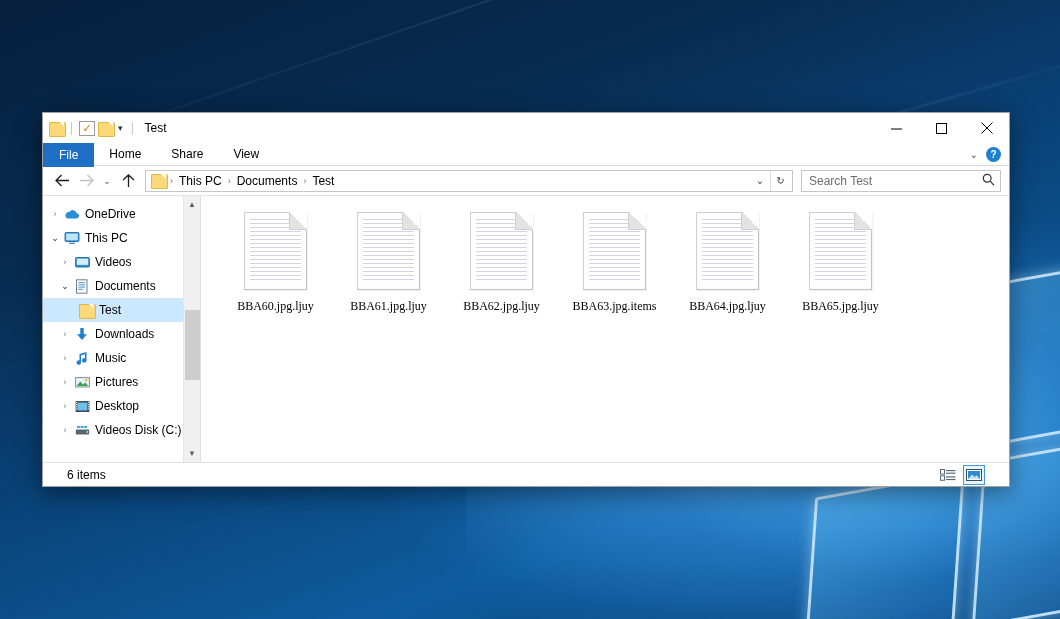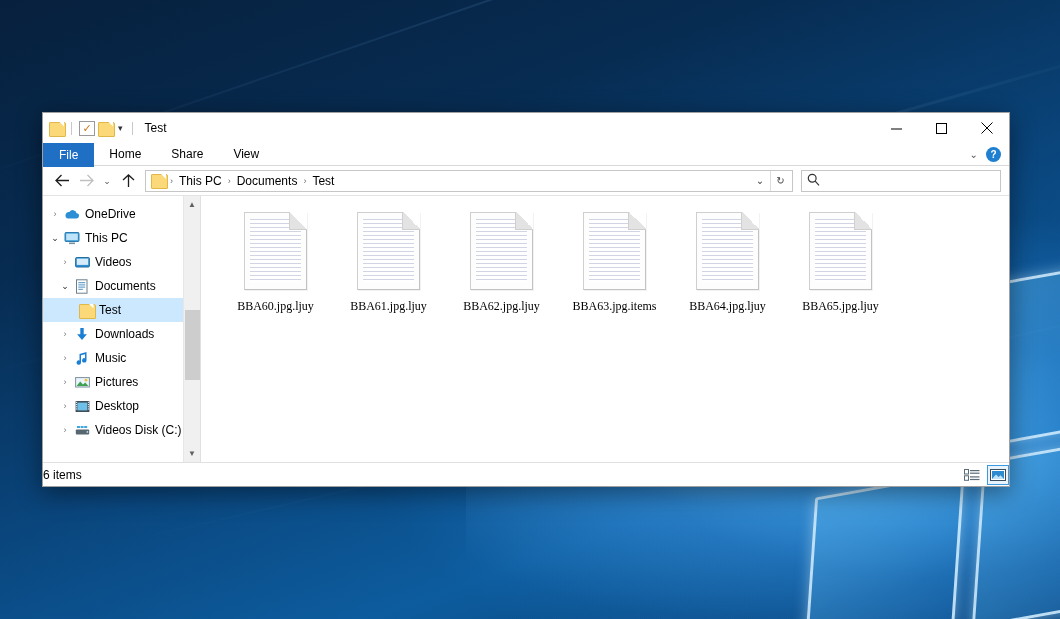--- a/index.html
+++ b/index.html
@@ -297,21 +297,21 @@
     text-align: center; line-height: 14px;
     white-space: nowrap;
   }
 
   
   #statusbar {
     height: 24px; flex: 0 0 24px;
     border-top: 1px solid #e0e0e0;
     background: #ffffff;
     display: flex; align-items: center;
-    padding: 0 0;
+    padding: 0 24px;
     font-size: 12px; color: #000;
   }
   #status-views { margin-left: auto; display: flex; align-items: center; gap: 4px; }
   .viewbtn {
     width: 22px; height: 20px;
     display: flex; align-items: center; justify-content: center;
   }
   .viewbtn.active { border: 1px solid #3d9ae0; background: #e8f4fd; }
 </style>
 </head>
@@ -399,20 +399,21 @@
         <span class="crumb-sep">›</span>
         <span class="crumb">Documents</span>
         <span class="crumb-sep">›</span>
         <span class="crumb">Test</span>
         <span id="crumb-spacer"></span>
         <span class="addr-btn">⌄</span>
         <span class="addr-btn" id="addr-refresh">↻</span>
       </div>
 
       <div id="searchbox">
+        <input id="search-input" type="text" placeholder="Search Test" style="">
         <span>
           <svg width="13" height="13" viewBox="0 0 13 13">
               <circle cx="5.2" cy="5.2" r="3.9" fill="none" stroke="#333" stroke-width="1.2"></circle>
               <line x1="8.2" y1="8.2" x2="12" y2="12.4" stroke="#333" stroke-width="1.2"></line>
             </svg>
         </span>
       </div>
     </div>
 
     <div id="body">

